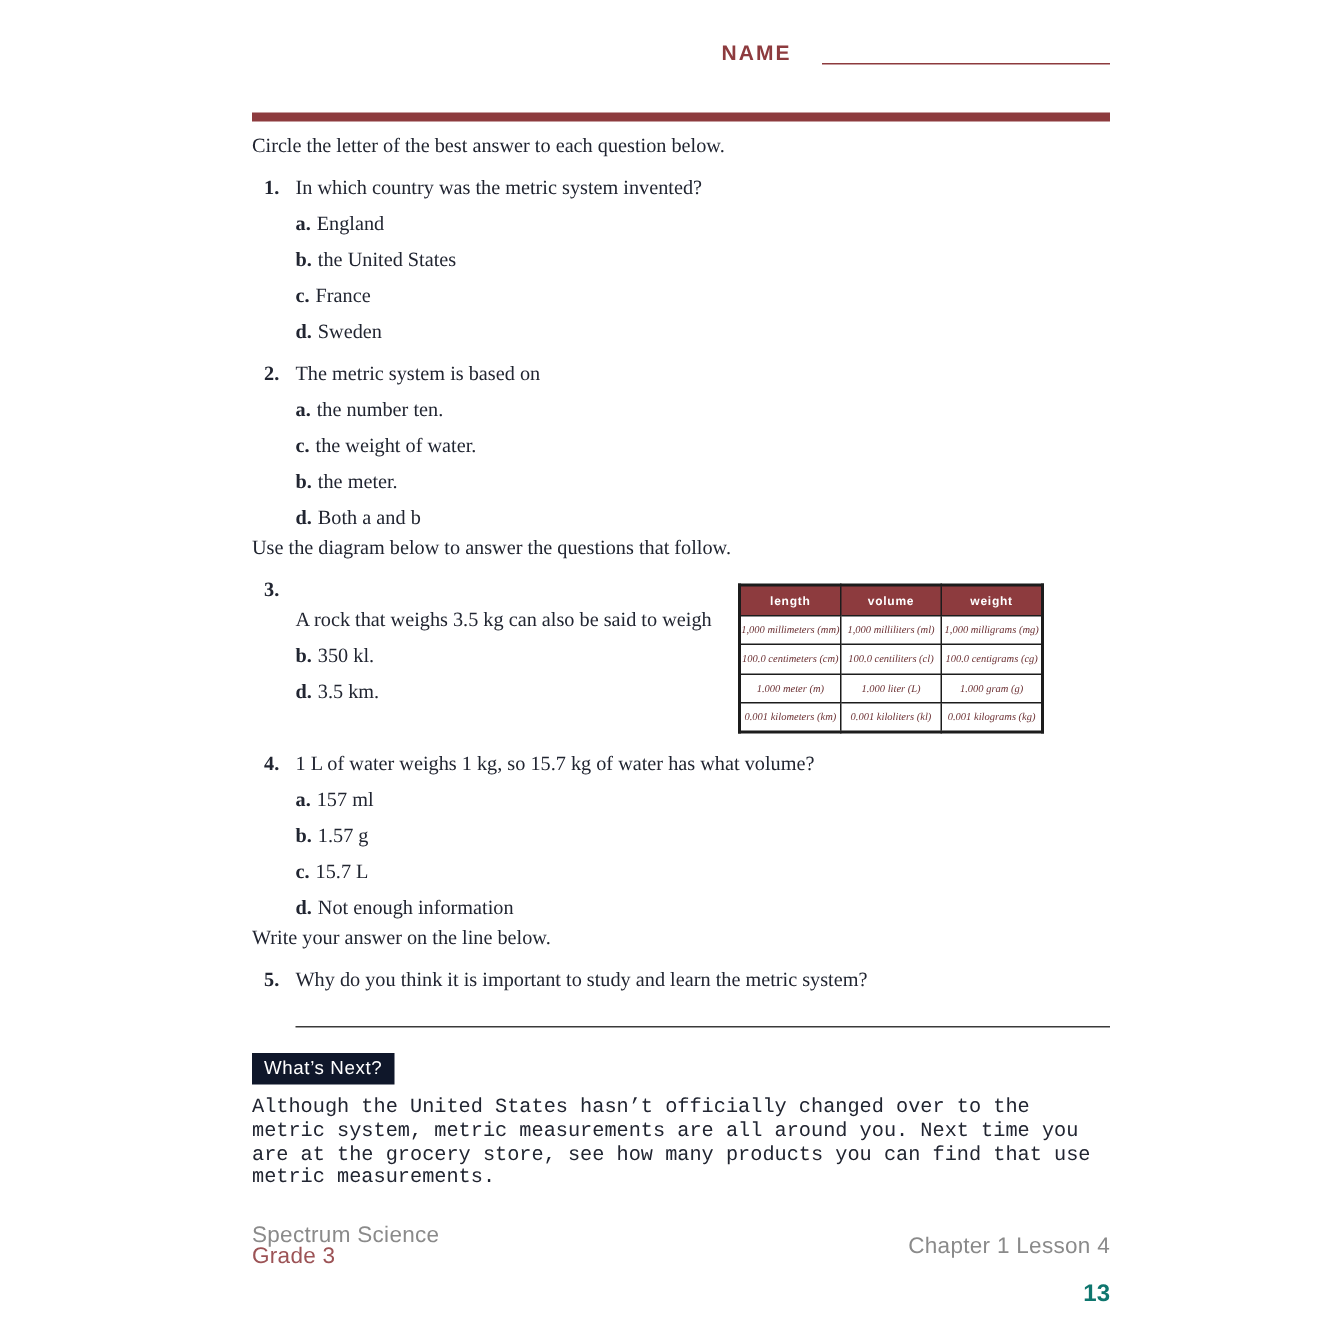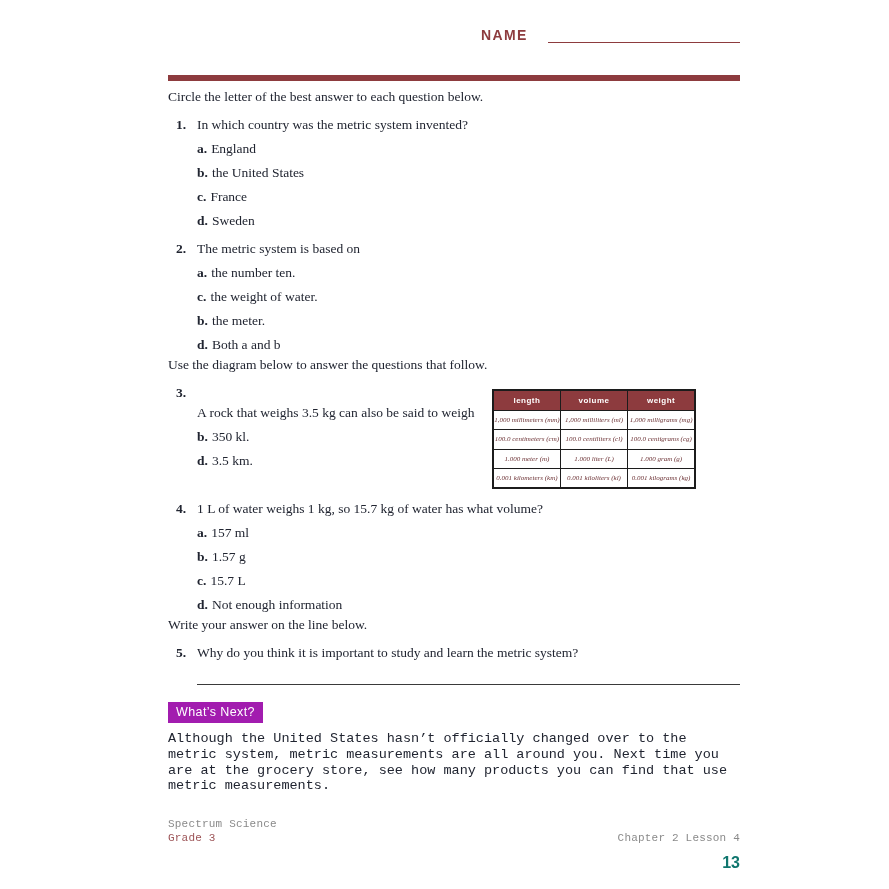--- a/index.html
+++ b/index.html
@@ -52,32 +52,32 @@
   .metric-table td {
     font-size:7px; color:#6b3033; text-align:center;
     height:19.5px; border:1px solid #1c1c1c;font-style:italic;
   }
 
   .answer-line { margin-top:23px; width:100%; height:1px; border-bottom:1.3px solid #3a3a3a; }
 
   
   .wn-badge {
     display:inline-block; margin-top:17px;
-    background:#a21caf; color:#ffffff;
+    background:#0f172a; color:#ffffff;
     font-family:"Liberation Sans", sans-serif;
     font-size:12.5px; letter-spacing:0.4px;
     padding:3px 8px 4px 8px;
   }
   .wn-para { margin-top:8px; font-size:13.5px; line-height:15.8px;font-family:Liberation Mono, monospace; }
 
   
   .footer { position:absolute; top:817px; left:168px; width:572px; }
   .footer-row {
-    display:flex; justify-content:space-between; align-items:flex-end;
-    font-family:Liberation Mono, monospace; font-size:11px;
+    display:flex; justify-content:space-between; align-items:center;
+    font-family:Liberation Sans, sans-serif; font-size:15px;
     letter-spacing:0.2px; color:#8a8a8a; line-height:14px;
   }
   .footer-grade { color:#9c5356; }
   .page-num {
     text-align:right; margin-top:9px;
     font-family:"Liberation Sans", sans-serif;
     font-size:16px; font-weight:bold; color:#0f766e;
   }
 </style>
 </head>
@@ -222,18 +222,18 @@
     <p class="wn-para">Although the United States hasn’t officially changed over to the metric system, metric measurements are all around you. Next time you are at the grocery store, see how many products you can find that use metric measurements.</p>
 
   </div>
 
   <div class="footer">
     <div class="footer-row">
       <div class="footer-left">
         <div>Spectrum Science</div>
         <div class="footer-grade">Grade 3</div>
       </div>
-      <div class="footer-right">Chapter 2 Lesson 4</div>
+      <div class="footer-right">Chapter 1 Lesson 4</div>
     </div>
     <div class="page-num">13</div>
   </div>
 
 </div>
 
 </body></html>

